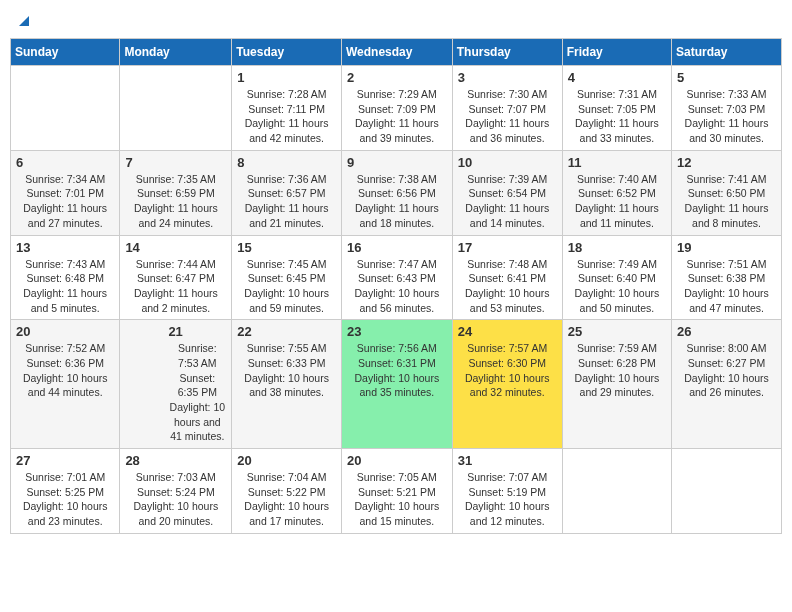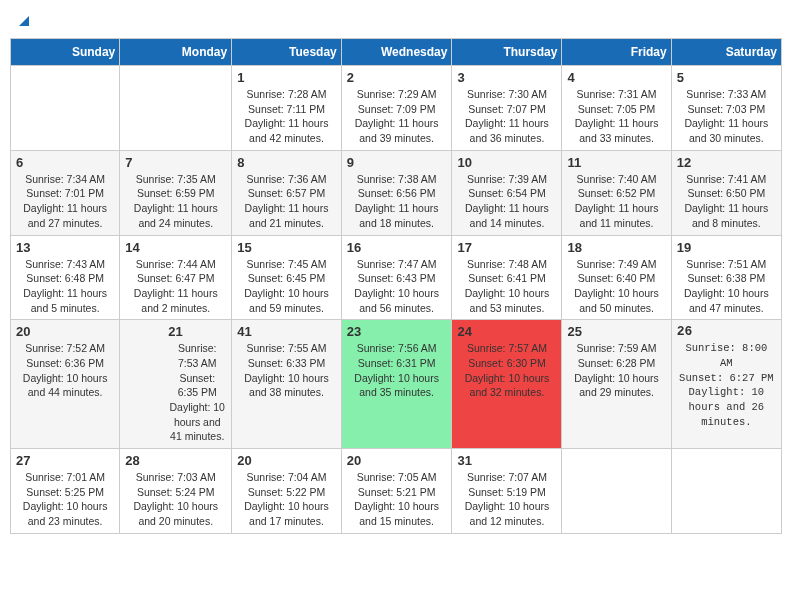--- a/index.html
+++ b/index.html
@@ -51,21 +51,21 @@
     }
     .calendar {
       width: 100%;
       border-collapse: collapse;
       font-size: 11px;
     }
     .calendar th {
       background: #1a6bb5;
       color: #fff;
       padding: 6px 4px;
-      text-align: right;
+      text-align: left;
       font-size: 12px;
       font-weight: bold;
       border: 1px solid #ccc;
     }
     .calendar td {
       border: 1px solid #ccc;
       padding: 4px 5px;
       vertical-align: top;
       width: 113px;
       min-height: 80px;
@@ -210,36 +210,36 @@
       <tr>
         <td style="background: rgb(245, 245, 245); margin-top: 32px;">
           <span class="day-number">20</span>
           <div class="day-info">Sunrise: 7:52 AM<br>Sunset: 6:36 PM<br>Daylight: 10 hours and 44 minutes.</div>
         </td>
         <td style="background: rgb(245, 245, 245); padding-left: 48px;">
           <span class="day-number">21</span>
           <div class="day-info">Sunrise: 7:53 AM<br>Sunset: 6:35 PM<br>Daylight: 10 hours and 41 minutes.</div>
         </td>
         <td style="background: rgb(245, 245, 245);">
-          <span class="day-number">41</span>
+          <span class="day-number">22</span>
           <div class="day-info">Sunrise: 7:55 AM<br>Sunset: 6:33 PM<br>Daylight: 10 hours and 38 minutes.</div>
         </td>
         <td style="background: #86efac;">
           <span class="day-number">23</span>
           <div class="day-info">Sunrise: 7:56 AM<br>Sunset: 6:31 PM<br>Daylight: 10 hours and 35 minutes.</div>
         </td>
-        <td style="background: #ef4444;">
+        <td style="background: #fde047;">
           <span class="day-number">24</span>
           <div class="day-info">Sunrise: 7:57 AM<br>Sunset: 6:30 PM<br>Daylight: 10 hours and 32 minutes.</div>
         </td>
         <td style="background: rgb(245, 245, 245); margin-left: 48px;">
           <span class="day-number">25</span>
           <div class="day-info">Sunrise: 7:59 AM<br>Sunset: 6:28 PM<br>Daylight: 10 hours and 29 minutes.</div>
         </td>
-        <td style="background: rgb(245, 245, 245); font-family: Liberation Mono, monospace;">
+        <td style="background: rgb(245, 245, 245);">
           <span class="day-number">26</span>
           <div class="day-info">Sunrise: 8:00 AM<br>Sunset: 6:27 PM<br>Daylight: 10 hours and 26 minutes.</div>
         </td>
       </tr>
       <tr>
         <td>
           <span class="day-number">27</span>
           <div class="day-info">Sunrise: 7:01 AM<br>Sunset: 5:25 PM<br>Daylight: 10 hours and 23 minutes.</div>
         </td>
         <td>

